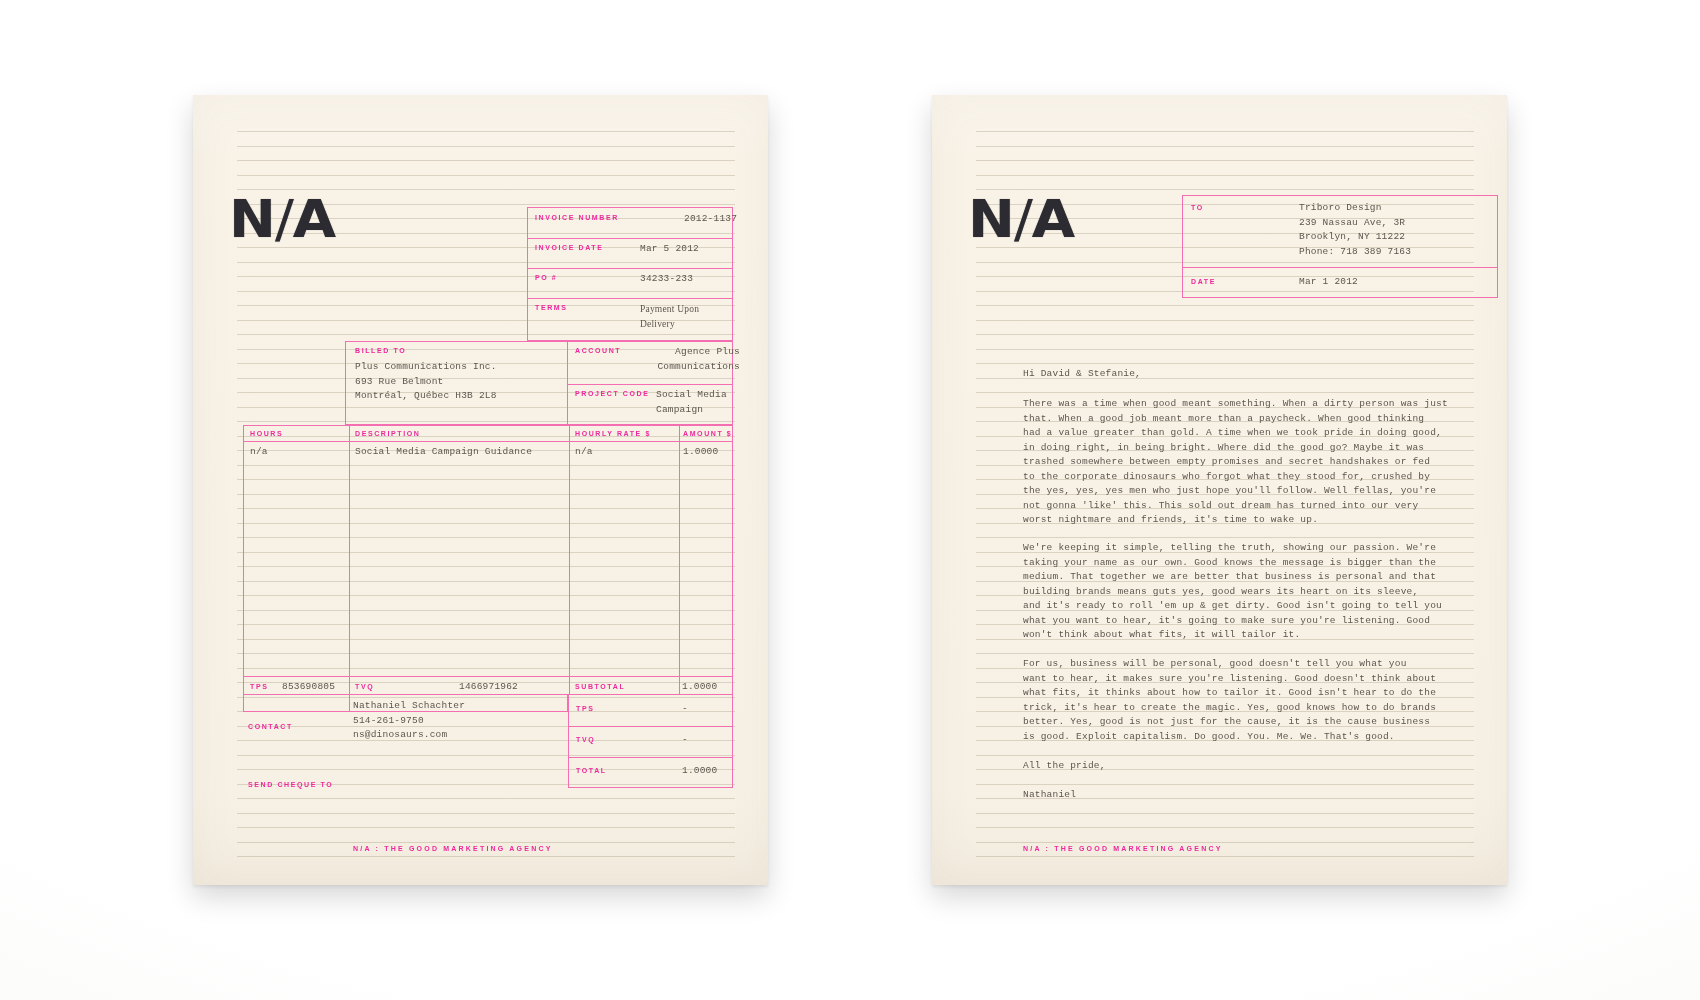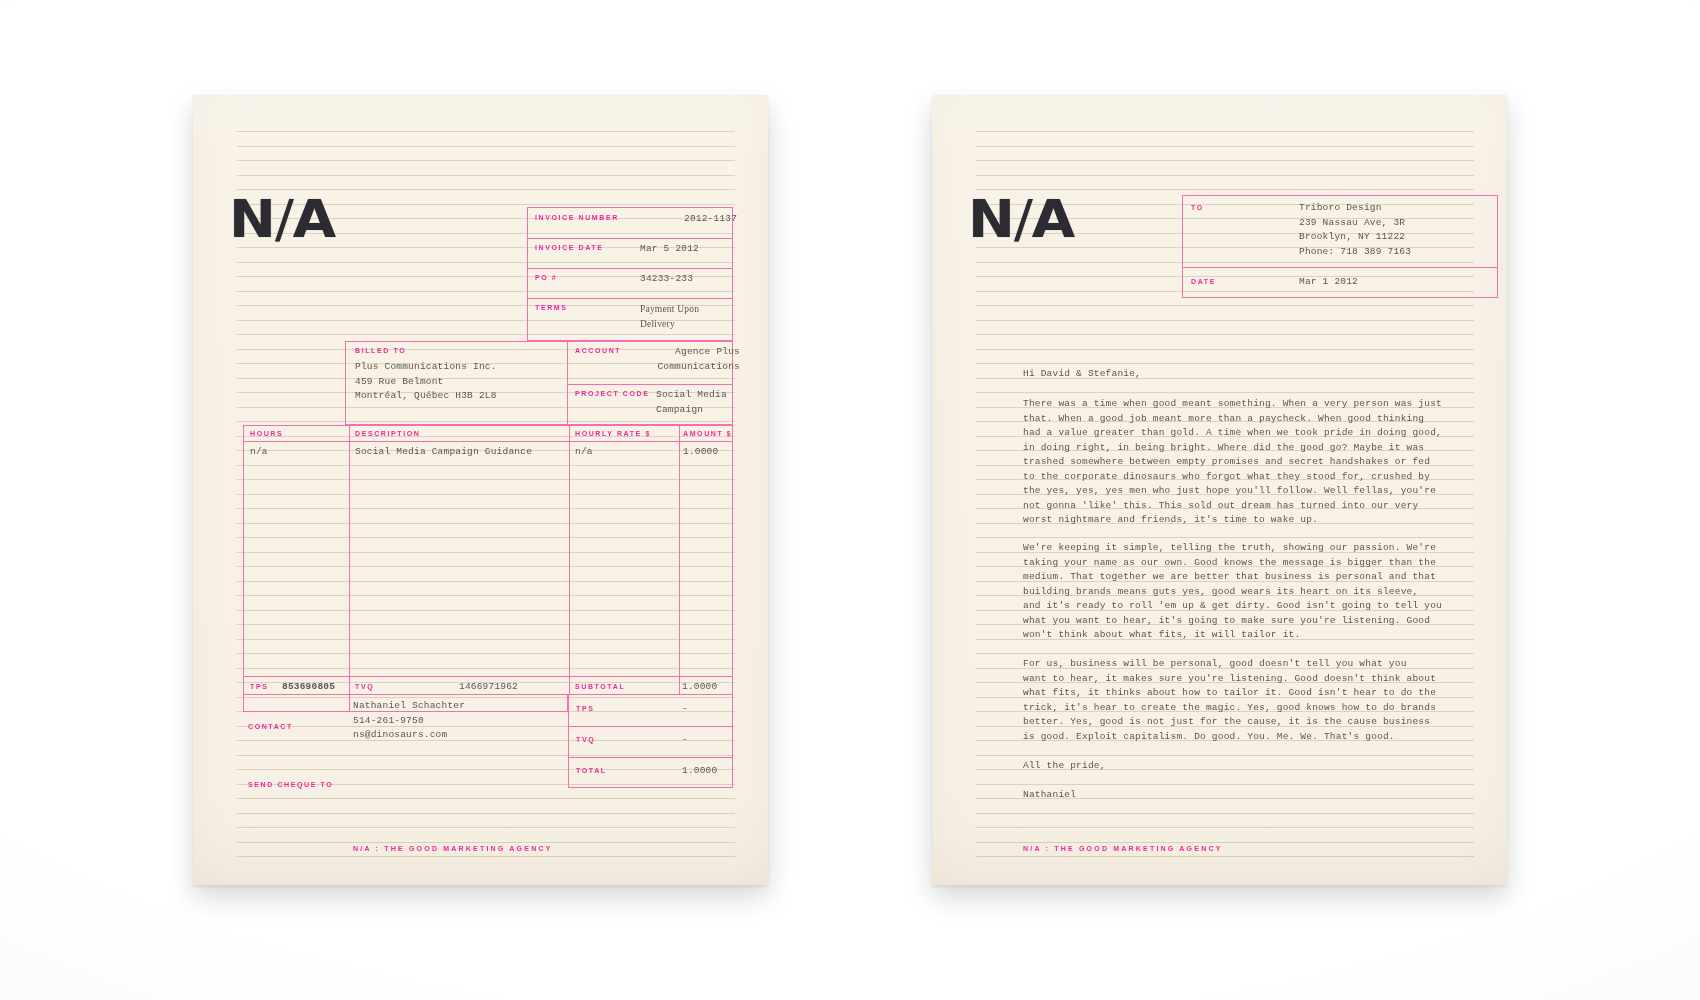--- a/index.html
+++ b/index.html
@@ -52,21 +52,21 @@
       <div class="tw" style="left:112px;top:64px;">34233-233</div>
       <div class="lbl" style="left:7px;top:96px;">TERMS</div>
       <div class="tw wrap" style="left:112px;top:94px;width:86px;font-family:Liberation Serif, serif;">Payment Upon Delivery</div>
     </div>
 
     <div class="pinkbox" style="left:152px;top:246px;width:388px;height:84px;">
       <div class="pv" style="left:221px;"></div>
       <div class="lbl" style="left:9px;top:5px;">BILLED TO</div>
       <div class="linelist" style="left:9px;top:18px;">
           <div>Plus Communications Inc.</div>
-          <div>459 Rue Belmont</div>
+          <div>693 Rue Belmont</div>
           <div>Montréal, Québec H3B 2L8</div>
         </div>
       <div class="lbl" style="left:229px;top:5px;">ACCOUNT</div>
       <div class="tw wrap" style="left:310px;top:3px;width:84px;text-align:right;">Agence Plus Communications</div>
       <div class="ph" style="left:221px;top:42px;"></div>
       <div class="lbl" style="left:229px;top:48px;">PROJECT CODE</div>
       <div class="tw wrap" style="left:310px;top:46px;width:84px;">Social Media Campaign</div>
     </div>
 
     <div class="pinkbox" style="left:50px;top:330px;width:490px;height:270px;">
@@ -77,21 +77,21 @@
       <div class="ph" style="top:250px;"></div>
       <div class="lbl" style="left:6px;top:4px;">HOURS</div>
       <div class="lbl" style="left:111px;top:4px;">DESCRIPTION</div>
       <div class="lbl" style="left:331px;top:4px;">HOURLY RATE $</div>
       <div class="lbl" style="left:439px;top:4px;">AMOUNT $</div>
       <div class="tw" style="left:6px;top:19px;">n/a</div>
       <div class="tw" style="left:111px;top:19px;">Social Media Campaign Guidance</div>
       <div class="tw" style="left:331px;top:19px;">n/a</div>
       <div class="tw" style="left:439px;top:19px;">1.0000</div>
       <div class="lbl" style="left:6px;top:257px;">TPS</div>
-      <div class="tw" style="left:38px;top:254px;font-weight:bold;">853690805</div>
+      <div class="tw" style="left:38px;top:254px;">853690805</div>
       <div class="lbl" style="left:111px;top:257px;">TVQ</div>
       <div class="tw" style="left:215px;top:254px;">1466971962</div>
       <div class="lbl" style="left:331px;top:257px;">SUBTOTAL</div>
       <div class="tw" style="left:438px;top:254px;">1.0000</div>
     </div>
 
     <div class="pinkbox" style="left:50px;top:600px;width:325px;height:17px;border-top:none;">
       <div class="pv" style="left:105px;"></div>
     </div>
 
@@ -131,21 +131,21 @@
           <div>239 Nassau Ave, 3R</div>
           <div>Brooklyn, NY 11222</div>
           <div>Phone: 718 389 7163</div>
         </div>
       <div class="lbl" style="left:8px;top:82px;">DATE</div>
       <div class="tw" style="left:116px;top:79px;">Mar 1 2012</div>
     </div>
 
     <div class="tw" style="left:91px;top:272px;">Hi David &amp; Stefanie,</div>
     <div class="linelist" style="left:91px;top:302px;">
-        <div>There was a time when good meant something. When a very person was just</div>
+        <div>There was a time when good meant something. When a dirty person was just</div>
         <div>that. When a good job meant more than a paycheck. When good thinking</div>
         <div>had a value greater than gold. A time when we took pride in doing good,</div>
         <div>in doing right, in being bright. Where did the good go? Maybe it was</div>
         <div>trashed somewhere between empty promises and secret handshakes or fed</div>
         <div>to the corporate dinosaurs who forgot what they stood for, crushed by</div>
         <div>the yes, yes, yes men who just hope you'll follow. Well fellas, you're</div>
         <div>not gonna 'like' this. This sold out dream has turned into our very</div>
         <div>worst nightmare and friends, it's time to wake up.</div>
       </div>
     <div class="linelist" style="left:91px;top:562px;">

